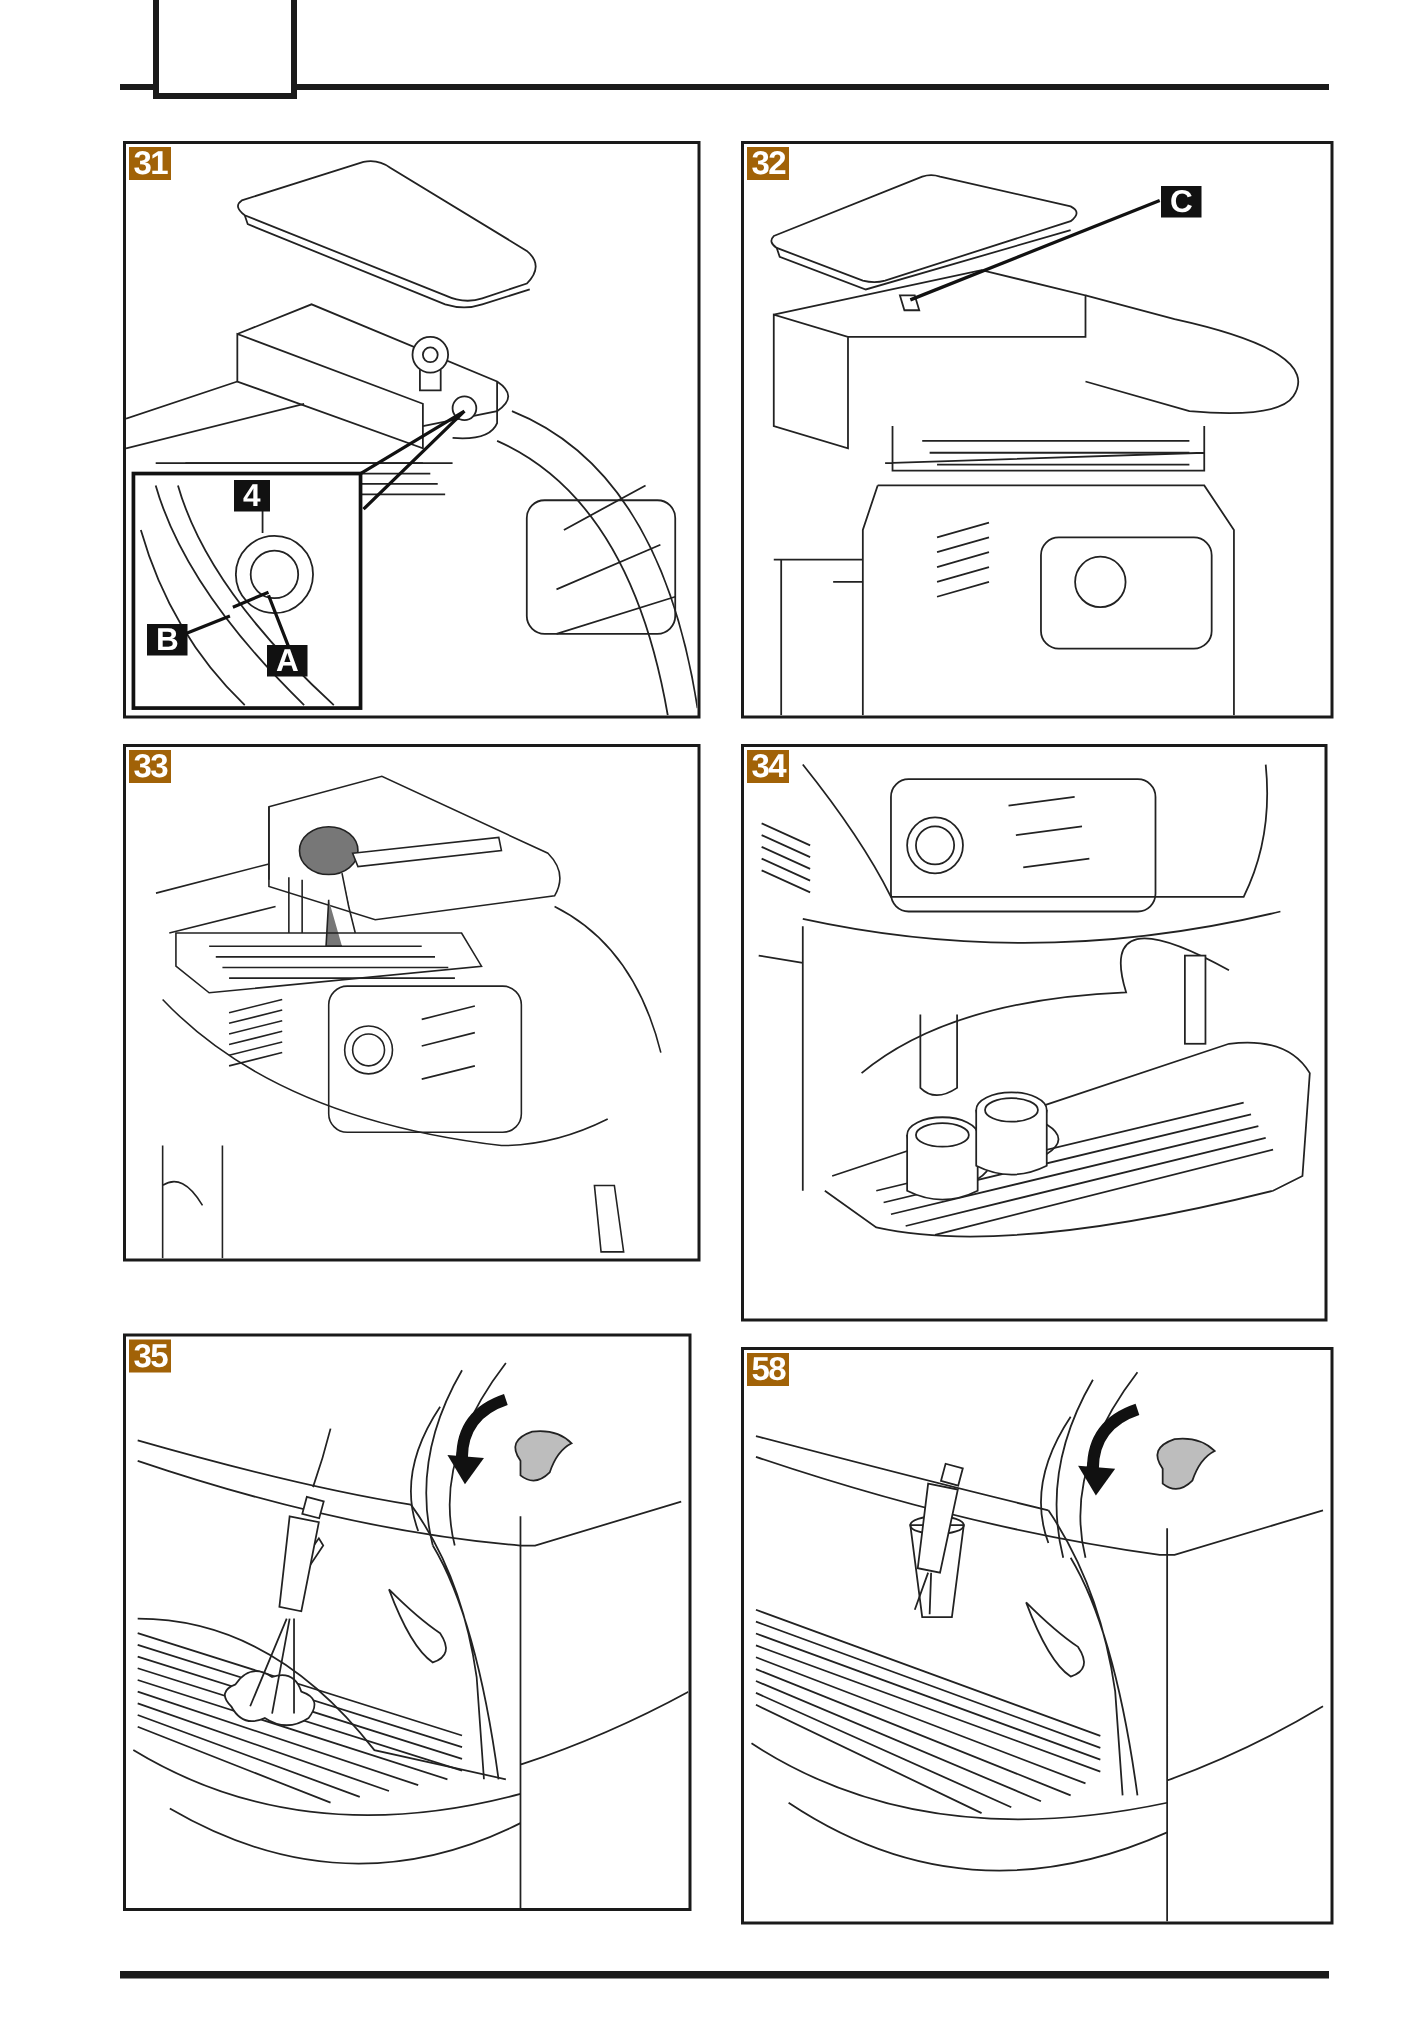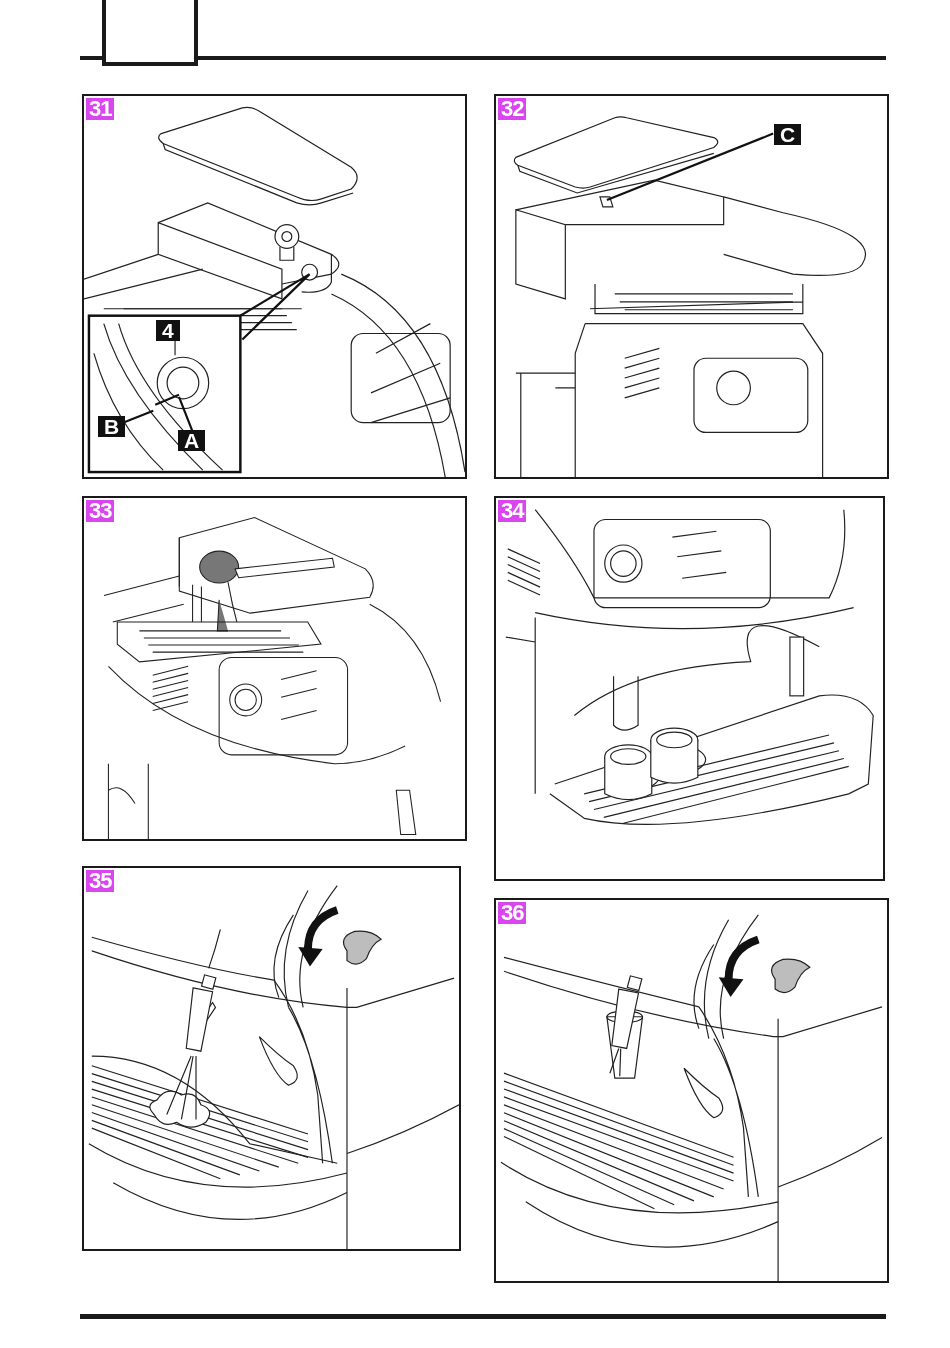--- a/index.html
+++ b/index.html
@@ -2,21 +2,21 @@
 <html><head>
 <meta charset="utf-8">
 <style>
   html, body { margin:0; padding:0; background:#ffffff; }
   body { width:950px; height:1348px; position:relative; overflow:hidden; font-family:"DejaVu Sans", sans-serif; }
   .header-rule { position:absolute; left:80px; top:56px; width:806px; height:4px; background:#1a1a1a; }
   .page-tab { position:absolute; left:102px; top:-4px; width:96px; height:70px; border:4px solid #1a1a1a; border-top:none; background:#fff; box-sizing:border-box; }
   .footer-rule { position:absolute; left:80px; top:1314px; width:806px; height:5px; background:#1a1a1a; }
   .panel { position:absolute; border:2px solid #1a1a1a; box-sizing:border-box; background:#fff; overflow:hidden; }
   .panel svg { position:absolute; left:0; top:0; width:100%; height:100%; }
-  .fig-num { position:absolute; left:2px; top:2px; background:#d946ef; color:#fff; font-family:"Liberation Sans", sans-serif; font-weight:bold; font-size:22px; line-height:22px; padding:0 3px; letter-spacing:-1px; z-index:2; }
+  .fig-num { position:absolute; left:2px; top:2px; background:#a16207; color:#fff; font-family:"Liberation Sans", sans-serif; font-weight:bold; font-size:22px; line-height:22px; padding:0 3px; letter-spacing:-1px; z-index:2; }
   .callout { position:absolute; background:#111; color:#fff; font-family:"Liberation Sans", sans-serif; font-weight:bold; font-size:21px; line-height:21px; padding:0 6px; z-index:2; }
   .ln { fill:none; stroke:#222; stroke-width:1.2; }
   .lnb { fill:none; stroke:#111; stroke-width:2.2; }
   .grey { fill:#bdbdbd; stroke:#222; stroke-width:1.2; }
   .dark { fill:#777; stroke:#222; stroke-width:1.2; }
   .white { fill:#fff; stroke:#222; stroke-width:1.2; }
 </style>
 </head>
 <body>
 
@@ -133,21 +133,21 @@
     <path class="white" d="M111 262 L111 300 Q135 312 159 300 L159 262"></path>
     <ellipse class="ln" cx="135" cy="262" rx="18" ry="8"></ellipse>
     <path class="ln" d="M159 272 Q175 282 159 292"></path>
     <ellipse class="white" cx="182" cy="245" rx="24" ry="12"></ellipse>
     <path class="white" d="M158 245 L158 283 Q182 295 206 283 L206 245"></path>
     <ellipse class="ln" cx="182" cy="245" rx="18" ry="8"></ellipse>
     <path class="ln" d="M206 255 Q222 265 206 275"></path>
   </svg>
 </div>
 
-<div class="panel" style="left:82px;top:866px;width:379px;height:385px;padding-left:29px;">
+<div class="panel" style="left:82px;top:889px;width:379px;height:385px;padding-left:29px;">
   <div class="fig-num">35</div>
   <svg viewBox="0 0 385 385">
     <path class="ln" d="M8 68 Q120 100 195 112 M8 82 Q150 130 270 140 L280 140 L380 110"></path>
     <path class="ln" d="M215 45 Q185 90 200 130 M230 20 Q195 80 210 140 M260 15 Q210 80 225 140"></path>
     <path class="lnb" d="M260 40 Q230 50 230 80" style="stroke-width:8"></path>
     <path fill="#111" d="M220 78 L245 80 L232 98 Z"></path>
     <path class="grey" d="M270 82 Q260 68 278 62 Q295 60 305 70 Q295 75 290 90 Q280 100 270 92 Z"></path>
     <path class="ln" d="M195 112 Q230 160 240 230 L245 300 M210 140 Q240 190 255 300"></path>
     <path class="ln" d="M270 120 L270 400 M270 290 Q330 270 385 240"></path>
     <path class="ln" d="M180 170 Q200 190 215 200 Q225 215 210 220 Q195 210 180 170 Z"></path>
@@ -159,21 +159,21 @@
     <path class="white" d="M118 155 L125 155 L135 140 L132 135 Z"></path>
     <rect class="white" x="122" y="108" width="12" height="12" transform="rotate(15 128 114)"></rect>
     <path class="white" d="M112 120 L132 124 L120 185 L105 182 Z"></path>
     <path class="white" d="M72 250 Q62 240 75 235 Q85 220 100 230 Q115 225 120 240 Q135 245 125 258 Q110 268 95 258 Q80 265 72 250 Z"></path>
     <path class="ln" d="M110 190 L85 250 M112 190 L100 255 M115 190 L115 255"></path>
     <path class="ln" d="M128 100 Q135 80 140 60"></path>
   </svg>
 </div>
 
 <div class="panel" style="left:494px;top:898px;width:395px;height:385px;">
-  <div class="fig-num">36</div>
+  <div class="fig-num">58</div>
   <svg viewBox="0 0 395 385">
     <path class="ln" d="M8 58 Q130 90 205 108 M8 72 Q150 120 280 138 L290 138 L390 108"></path>
     <path class="ln" d="M220 45 Q190 90 205 130 M235 20 Q200 80 215 140 M265 15 Q215 80 230 140"></path>
     <path class="lnb" d="M265 40 Q235 50 235 80" style="stroke-width:8"></path>
     <path fill="#111" d="M225 78 L250 80 L237 98 Z"></path>
     <path class="grey" d="M282 80 Q272 66 290 60 Q307 58 317 68 Q307 73 302 88 Q292 98 282 90 Z"></path>
     <path class="ln" d="M205 108 Q240 160 250 230 L255 300 M220 140 Q250 190 265 300"></path>
     <path class="ln" d="M285 120 L285 400 M285 290 Q340 270 390 240"></path>
     <path class="ln" d="M190 170 Q210 190 225 200 Q235 215 220 220 Q205 210 190 170 Z"></path>
     <g class="ln">

